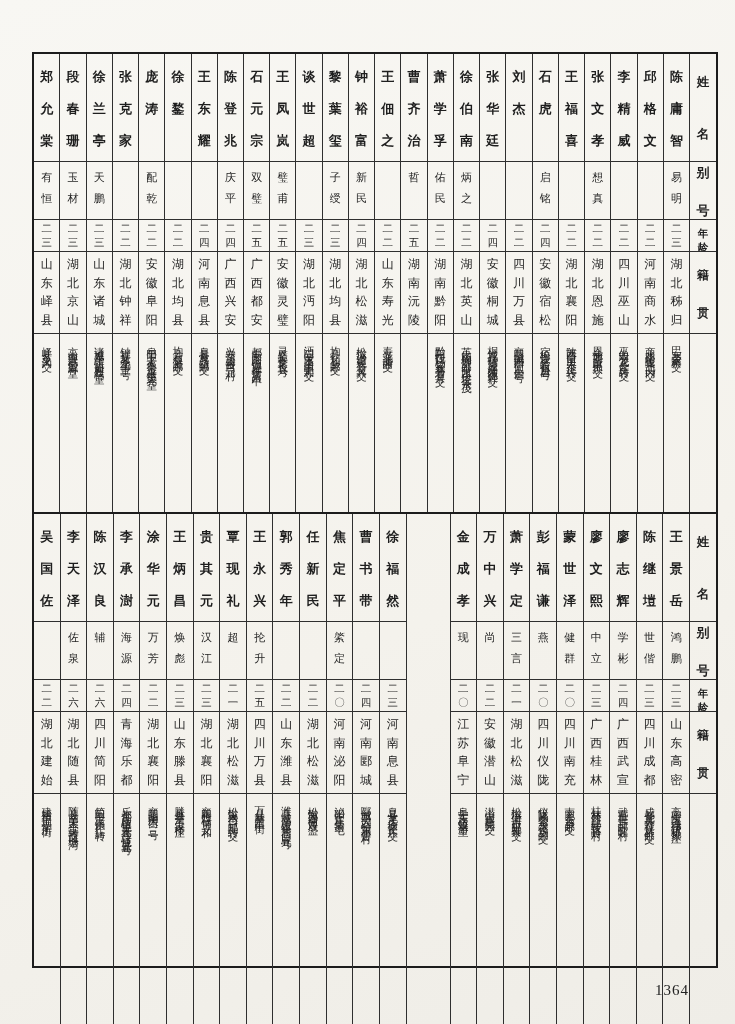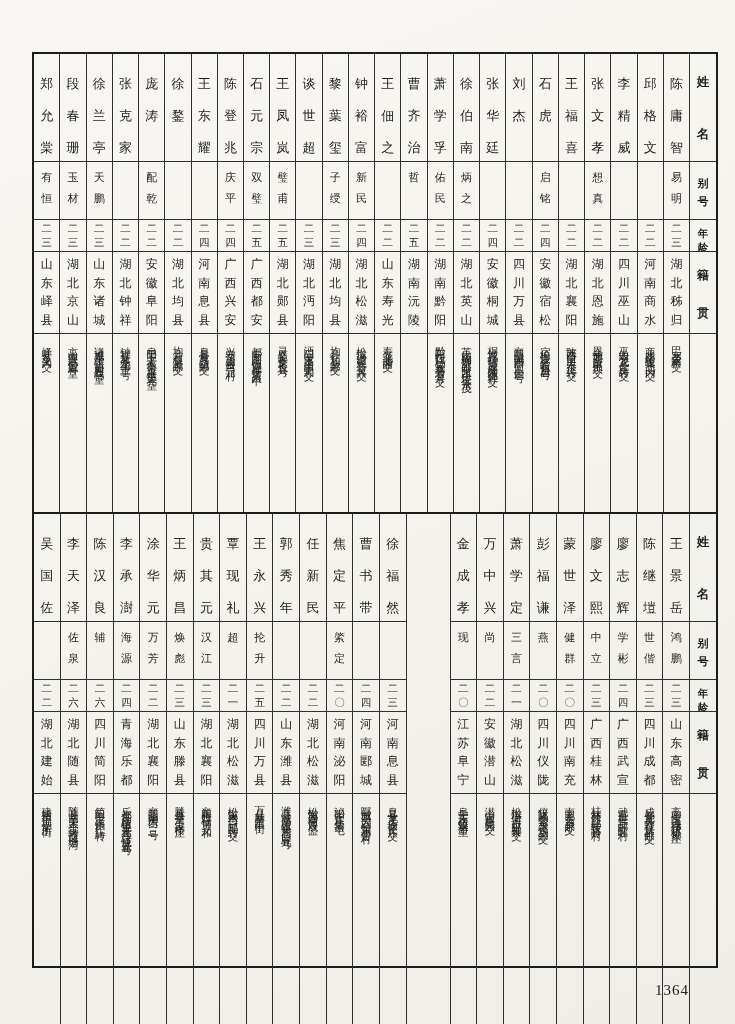--- a/index.html
+++ b/index.html
@@ -29,36 +29,36 @@
 
   .cell { border-bottom:1px solid #2f2f2f; overflow:hidden; display:flex; justify-content:center; }
   .r-name   { height:108px; align-items:flex-start; }
   .r-alias  { height:58px;  align-items:flex-start; }
   .r-age    { height:32px;  align-items:center; }
   .r-native { height:82px;  align-items:flex-start; }
   .r-addr   { flex:1; border-bottom:none; align-items:flex-start; }
 
   
   .stack { display:block; width:1.3em; text-align:center; word-break:break-all; overflow-wrap:anywhere; }
-  .t-name   { font-size:13px; line-height:32px; padding-top:14px; font-weight:400; }
+  .t-name   { font-size:13px; line-height:32px; padding-top:7px; font-weight:700; }
   .t-alias  { font-size:11px; line-height:21px; padding-top:5px; }
   .t-age    { font-size:10.5px; line-height:13.5px; }
   .t-native { font-size:12px; line-height:18.5px; padding-top:3px; }
 
   
   .t-addr {
     writing-mode:vertical-rl; text-orientation:upright;
     font-size:10.5px; letter-spacing:3px; line-height:13px;
     height:calc(100% - 8px); margin-top:4px; display:block;
   }
 
   
   .hc .stack { font-weight:600; }
   .h-name   { font-size:12.5px; line-height:52px; }
-  .h-alias  { font-size:11px;   line-height:18px; padding-top:2px; }
+  .h-alias  { font-size:13px;   line-height:38px; padding-top:2px; }
   .h-age    { font-size:10.5px; line-height:14px;margin-top:8px; }
   .h-native { font-size:12px;   line-height:38px; padding-top:2px; }
   .h-addr   { font-size:12.5px; line-height:34px; padding-top:4px; }
   .hc.r-alias,.hc.r-native,.hc.r-addr,.hc.r-name { align-items:center; }
 
   .page-num {
     position:absolute; top:982px; right:46px;
     font-family:"Liberation Serif", serif; font-size:15px; letter-spacing:1px; color:#222;
   }
 </style>
@@ -341,21 +341,21 @@
     <div class="cell r-name">
       <span class="stack t-name">王凤岚</span>
     </div>
     <div class="cell r-alias">
       <span class="stack t-alias">璧甫</span>
     </div>
     <div class="cell r-age">
       <span class="stack t-age">二五</span>
     </div>
     <div class="cell r-native">
-      <span class="stack t-native">湖北郧县</span>
+      <span class="stack t-native">安徽灵璧</span>
     </div>
     <div class="cell r-addr">
       <span class="t-addr">灵璧长安集长兴号</span>
     </div>
   </div>
         <div class="col personcol">
     <div class="cell r-name">
       <span class="stack t-name">石元宗</span>
     </div>
     <div class="cell r-alias">

